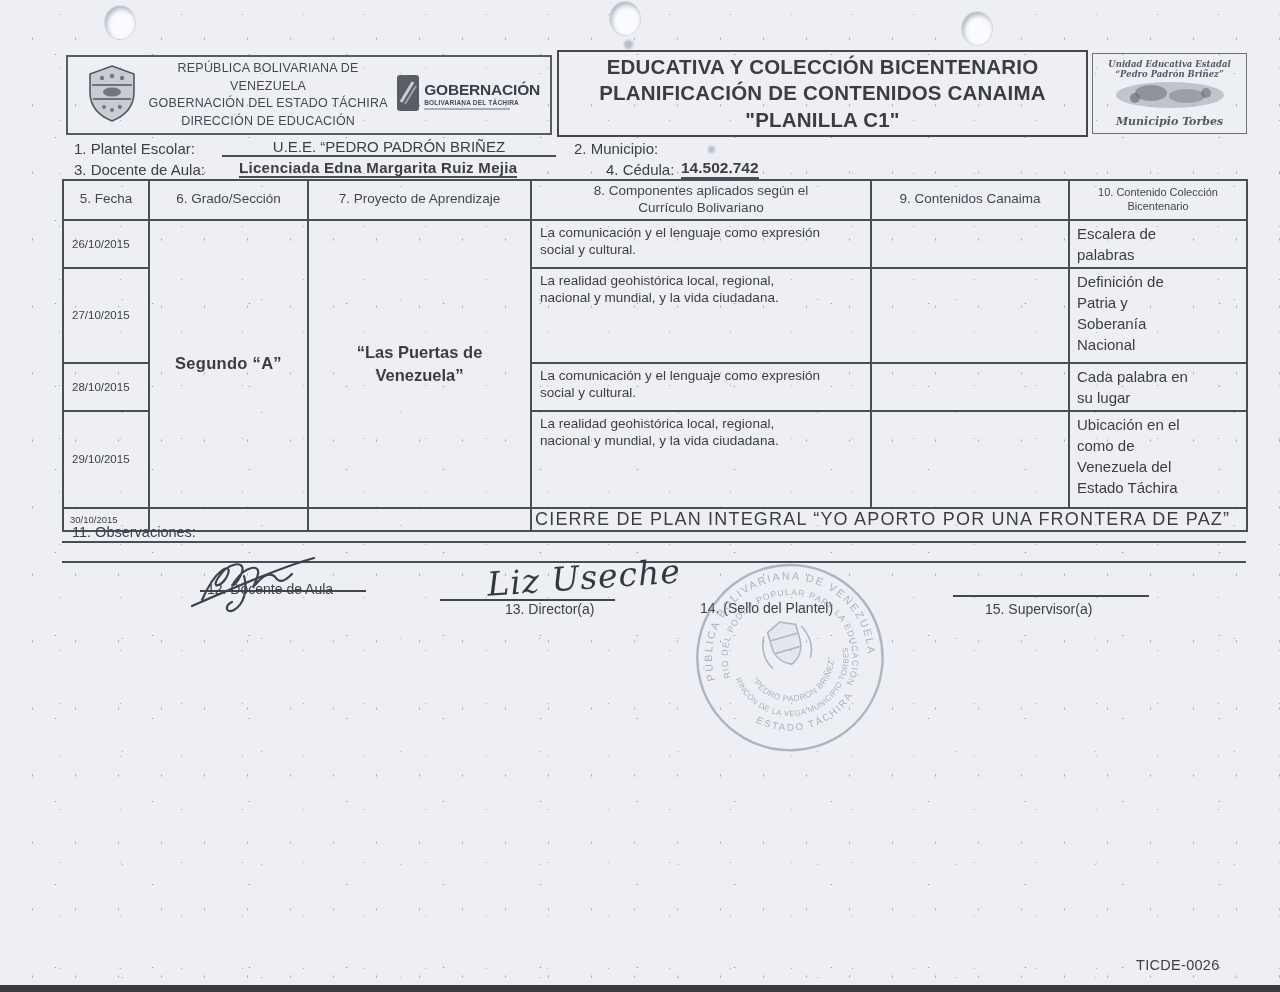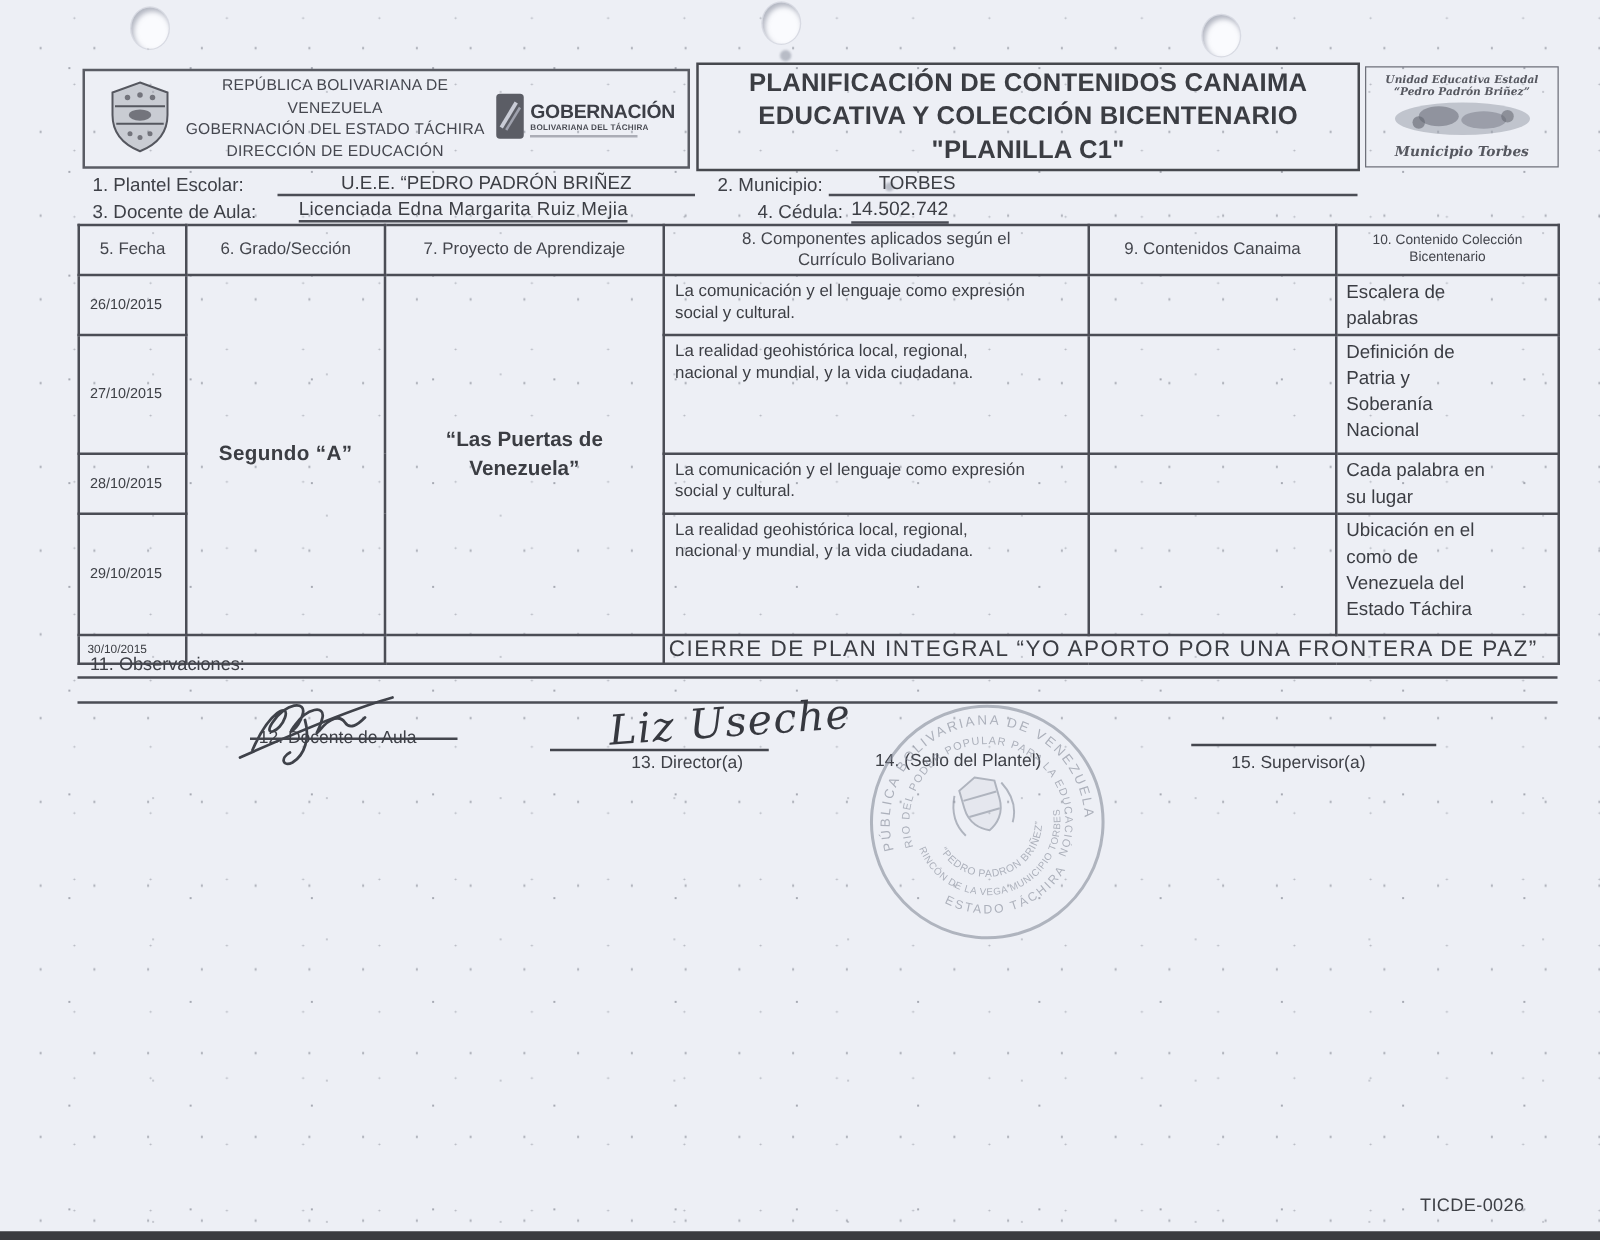--- a/index.html
+++ b/index.html
@@ -39,21 +39,21 @@
     font-family:"DejaVu Serif",serif;font-style:italic;font-weight:bold;color:#565860;}
   .hdr-right .c1{font-size:8.5px;}
   .hdr-right .c2{font-size:8.5px;}
   .hdr-right .c3{font-size:11px;}
   .seal-blob{margin:1px 0;}
 
   
   .flabel{font-size:15px;color:#3e4047;white-space:nowrap;}
   .uline{border-bottom:2px solid #4b4d55;}
   .fval{font-size:15px;color:#3c3e44;white-space:nowrap;}
-  .bold{font-weight:normal;}
+  .bold{font-weight:bold;}
 
   
   table.plan{position:absolute;left:62px;top:179px;width:1184px;border-collapse:collapse;table-layout:fixed;}
   .plan th,.plan td{border:2px solid #4b4d55;padding:0;vertical-align:middle;overflow:hidden;}
   .plan th{font-weight:normal;font-size:13.5px;line-height:1.25;color:#43454c;padding:2px 4px;}
   td.fecha{font-size:11.5px;padding-left:8px;color:#3e4046;}
   td.fecha-sm{font-size:9.5px;padding-left:6px;color:#3e4046;}
   td.grado{font-weight:bold;font-size:16.5px;text-align:center;color:#3b3d43;letter-spacing:.3px;}
   td.proyecto{font-weight:bold;font-size:16.5px;text-align:center;color:#3b3d43;}
   td.proyecto .inner{width:160px;margin:0 auto;line-height:1.35;}
@@ -120,22 +120,22 @@
       </span>
       <div class="gob-text">
         <div class="t1">GOBERNACIÓN</div>
         <div class="t2">BOLIVARIANA DEL TÁCHIRA</div>
         <div class="t3"></div>
       </div>
     </div>
   </div>
 
   <div class="abs hdr-center">
+    <div>EDUCATIVA Y COLECCIÓN BICENTENARIO</div>
     <div>PLANIFICACIÓN DE CONTENIDOS CANAIMA</div>
-    <div>EDUCATIVA Y COLECCIÓN BICENTENARIO</div>
     <div>"PLANILLA C1"</div>
   </div>
 
   <div class="abs hdr-right">
     <div class="c1">Unidad Educativa Estadal</div>
     <div class="c2">“Pedro Padrón Briñez”</div>
     <span class="seal-blob">
       <svg width="118" height="30" viewBox="0 0 118 30">
         <ellipse cx="59" cy="15" rx="54" ry="13" fill="#9aa0ac" opacity=".55"></ellipse>
         <ellipse cx="40" cy="13" rx="16" ry="8" fill="#6f737f" opacity=".6"></ellipse>
@@ -143,21 +143,20 @@
         <circle cx="24" cy="18" r="5" fill="#63666f" opacity=".6"></circle>
         <circle cx="95" cy="13" r="5" fill="#63666f" opacity=".55"></circle>
       </svg>
     </span>
     <div class="c3">Municipio Torbes</div>
   </div>
 
   <div class="abs flabel" style="left:74px;top:140px;">1. Plantel Escolar:</div>
   <div class="abs uline fval" style="left:222px;top:138px;width:334px;text-align:center;">U.E.E. “PEDRO PADRÓN BRIÑEZ</div>
   <div class="abs flabel" style="left:574px;top:140px;">2. Municipio:</div>
-  <div class="abs uline fval" style="left:663px;top:138px;width:423px;padding-left:40px;box-sizing:border-box;">TORBES</div>
 
   <div class="abs flabel" style="left:74px;top:161px;">3. Docente de Aula:</div>
   <div class="abs uline fval bold" style="left:239px;top:159px;letter-spacing:.3px;">Licenciada Edna Margarita Ruiz Mejia</div>
   <div class="abs flabel" style="left:606px;top:161px;">4. Cédula:</div>
   <div class="abs uline fval bold" style="left:681px;top:159px;font-size:15.5px;">14.502.742</div>
 
   <table class="plan">
     <colgroup>
       <col style="width:86px">
         <col style="width:159px">

